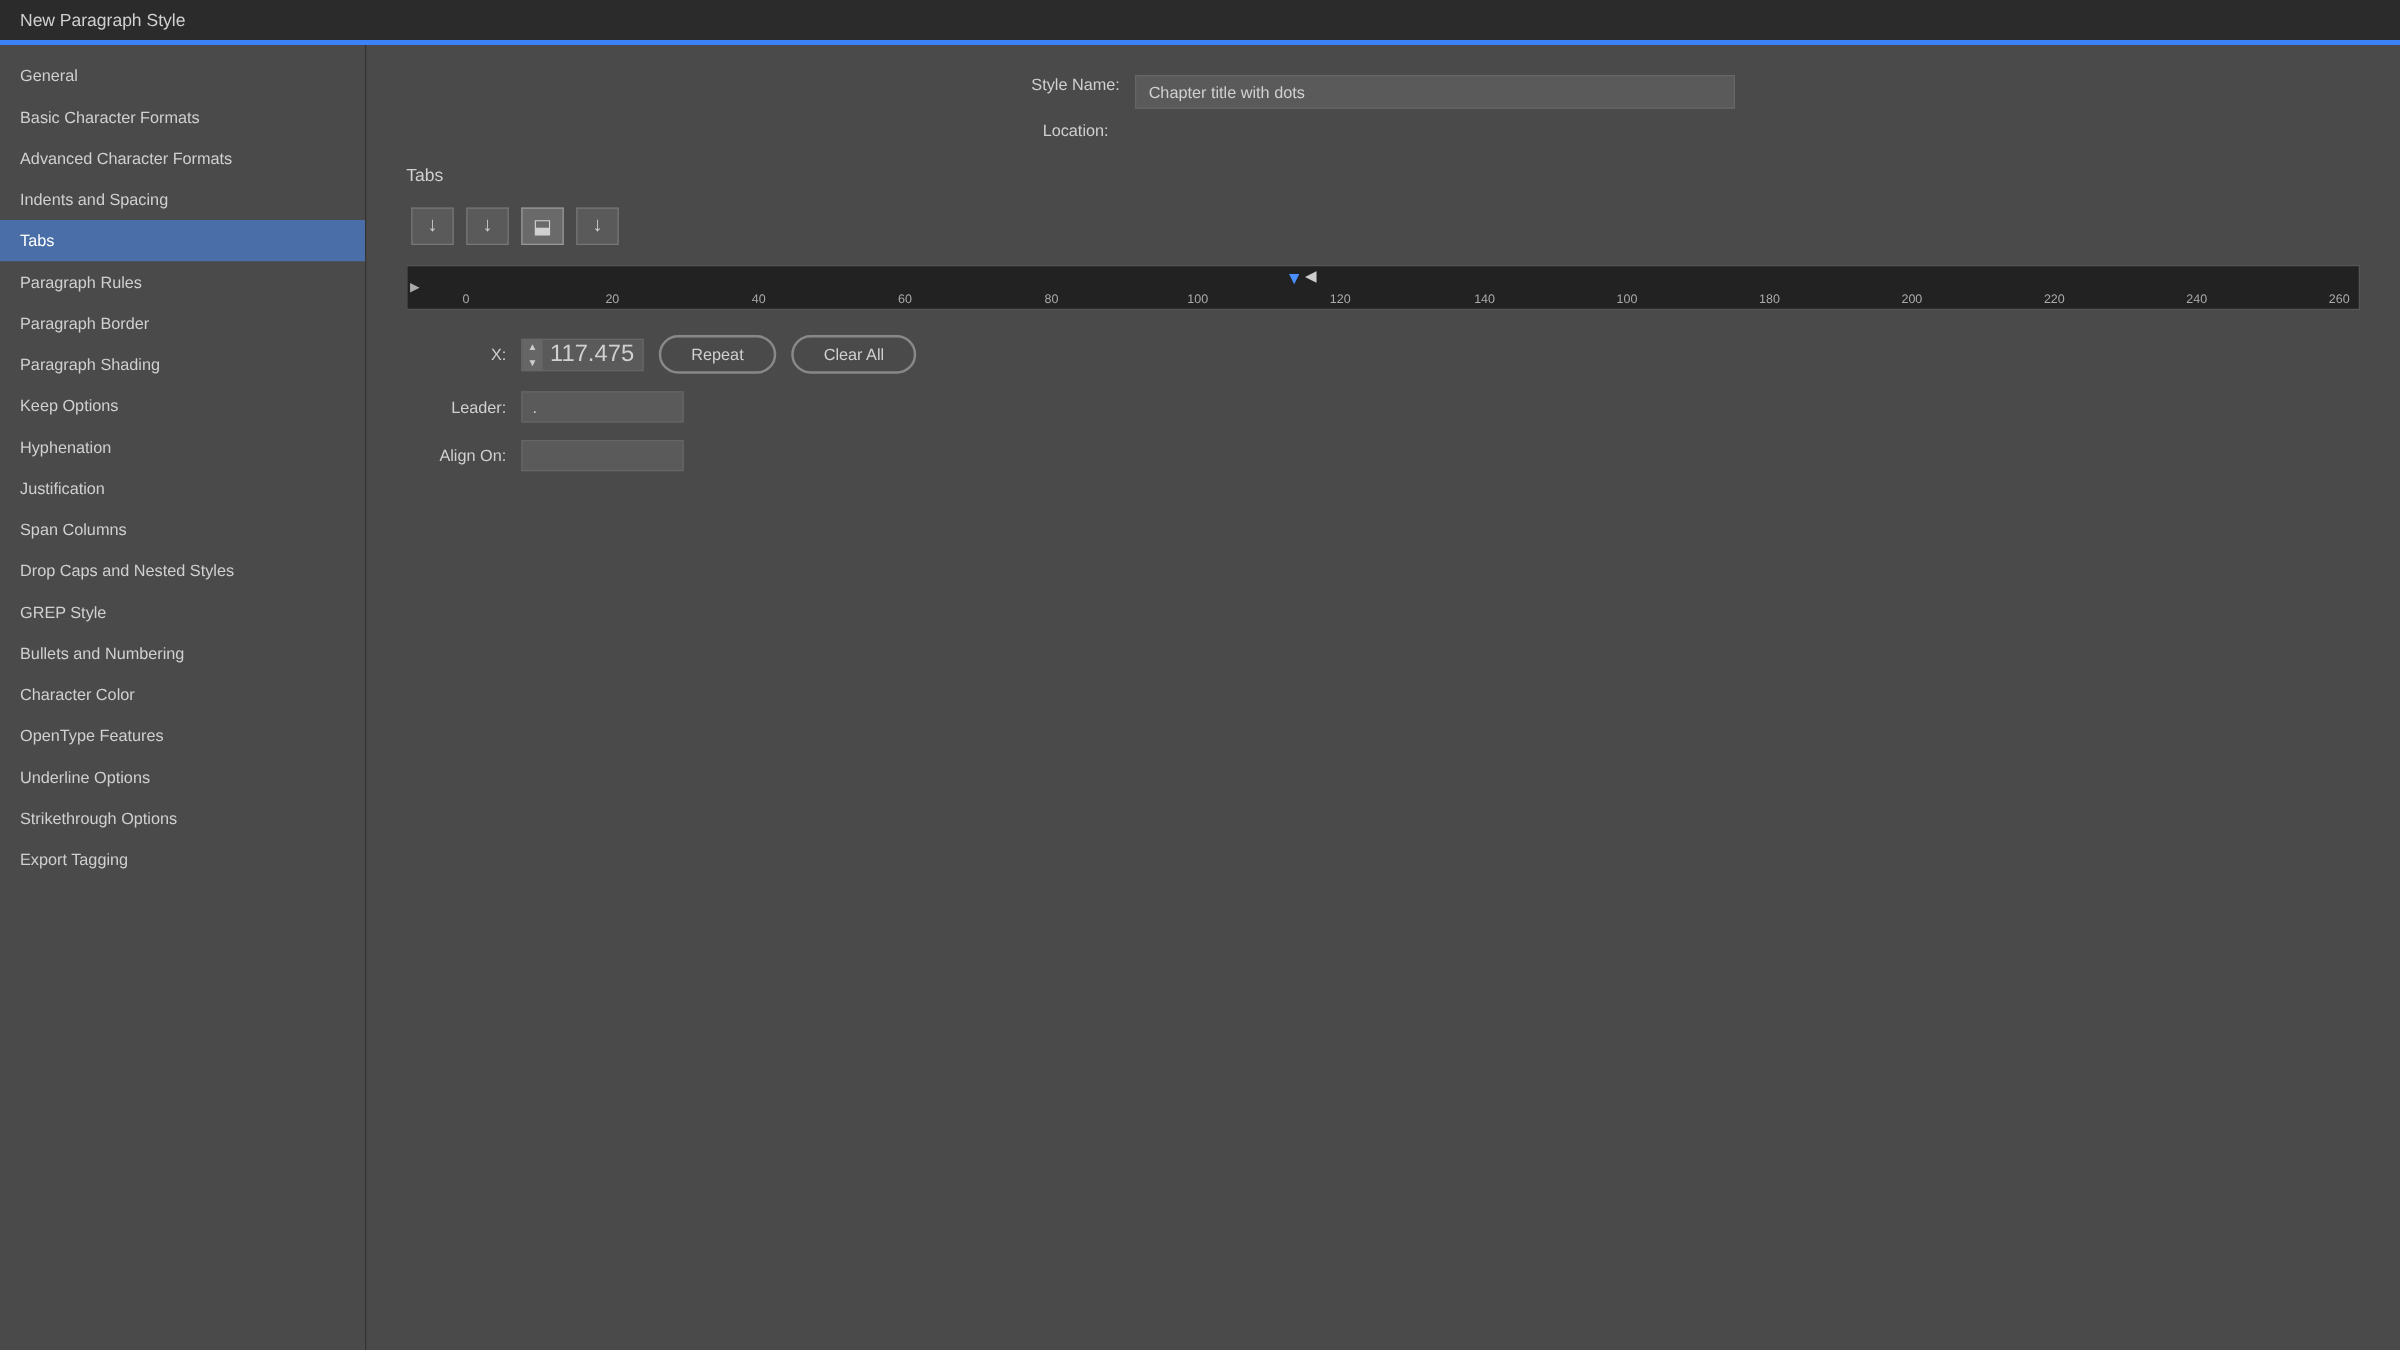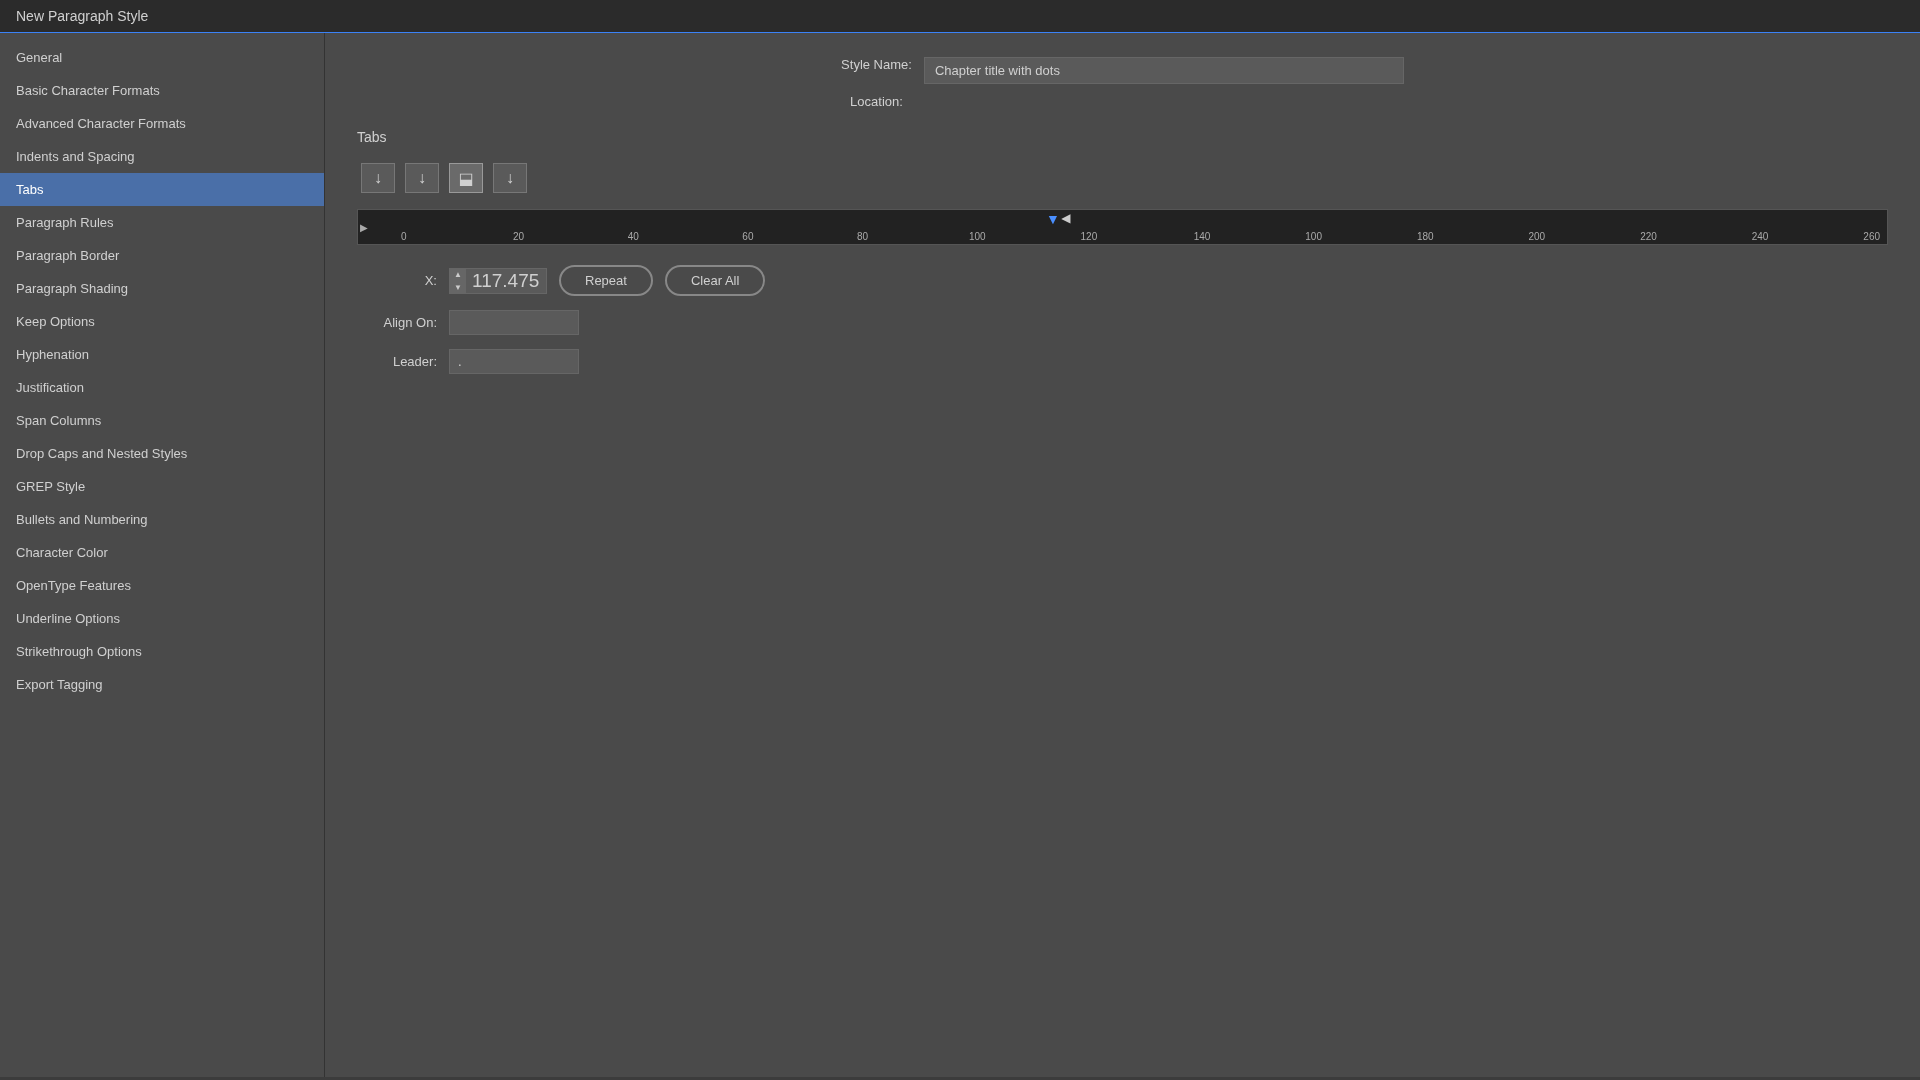--- a/index.html
+++ b/index.html
@@ -10,29 +10,29 @@
       color: #d0d0d0;
       width: 1920px;
       height: 1080px;
       overflow: hidden;
     }
     .title-bar {
       background: #2b2b2b;
       padding: 8px 16px;
       color: #d0d0d0;
       font-size: 14px;
-      border-bottom: 1px solid #3b82f6;
+      border-bottom: 4px solid #3b82f6;
     }
     .dialog-body {
       display: flex;
       height: calc(1080px - 36px);
     }
     
     .sidebar {
-      width: 325px;
+      width: 293px;
       background: #4a4a4a;
       border-right: 1px solid #333;
       padding: 8px 0;
       flex-shrink: 0;
       overflow-y: auto;
     }
     .sidebar-item {
       padding: 9px 16px;
       cursor: pointer;
       color: #d0d0d0;
@@ -308,23 +308,23 @@
             <button class="x-spinner-btn">▲</button>
             <button class="x-spinner-btn">▼</button>
           </div>
           <input class="x-input" type="text" value="117.475 p" style="">
         </div>
         <button class="action-btn">Repeat</button>
         <button class="action-btn">Clear All</button>
       </div>
 
       <div class="control-row">
+        <span class="control-label">Leader:</span>
+        <input class="leader-input" type="text" value="." style="">
+      </div>
+
+      <div class="control-row">
         <span class="control-label">Align On:</span>
         <input class="align-on-input" type="text" value="" style="">
       </div>
-
-      <div class="control-row">
-        <span class="control-label">Leader:</span>
-        <input class="leader-input" type="text" value="." style="">
-      </div>
     </div>
   </div>
 </div>
 
 </body></html>

